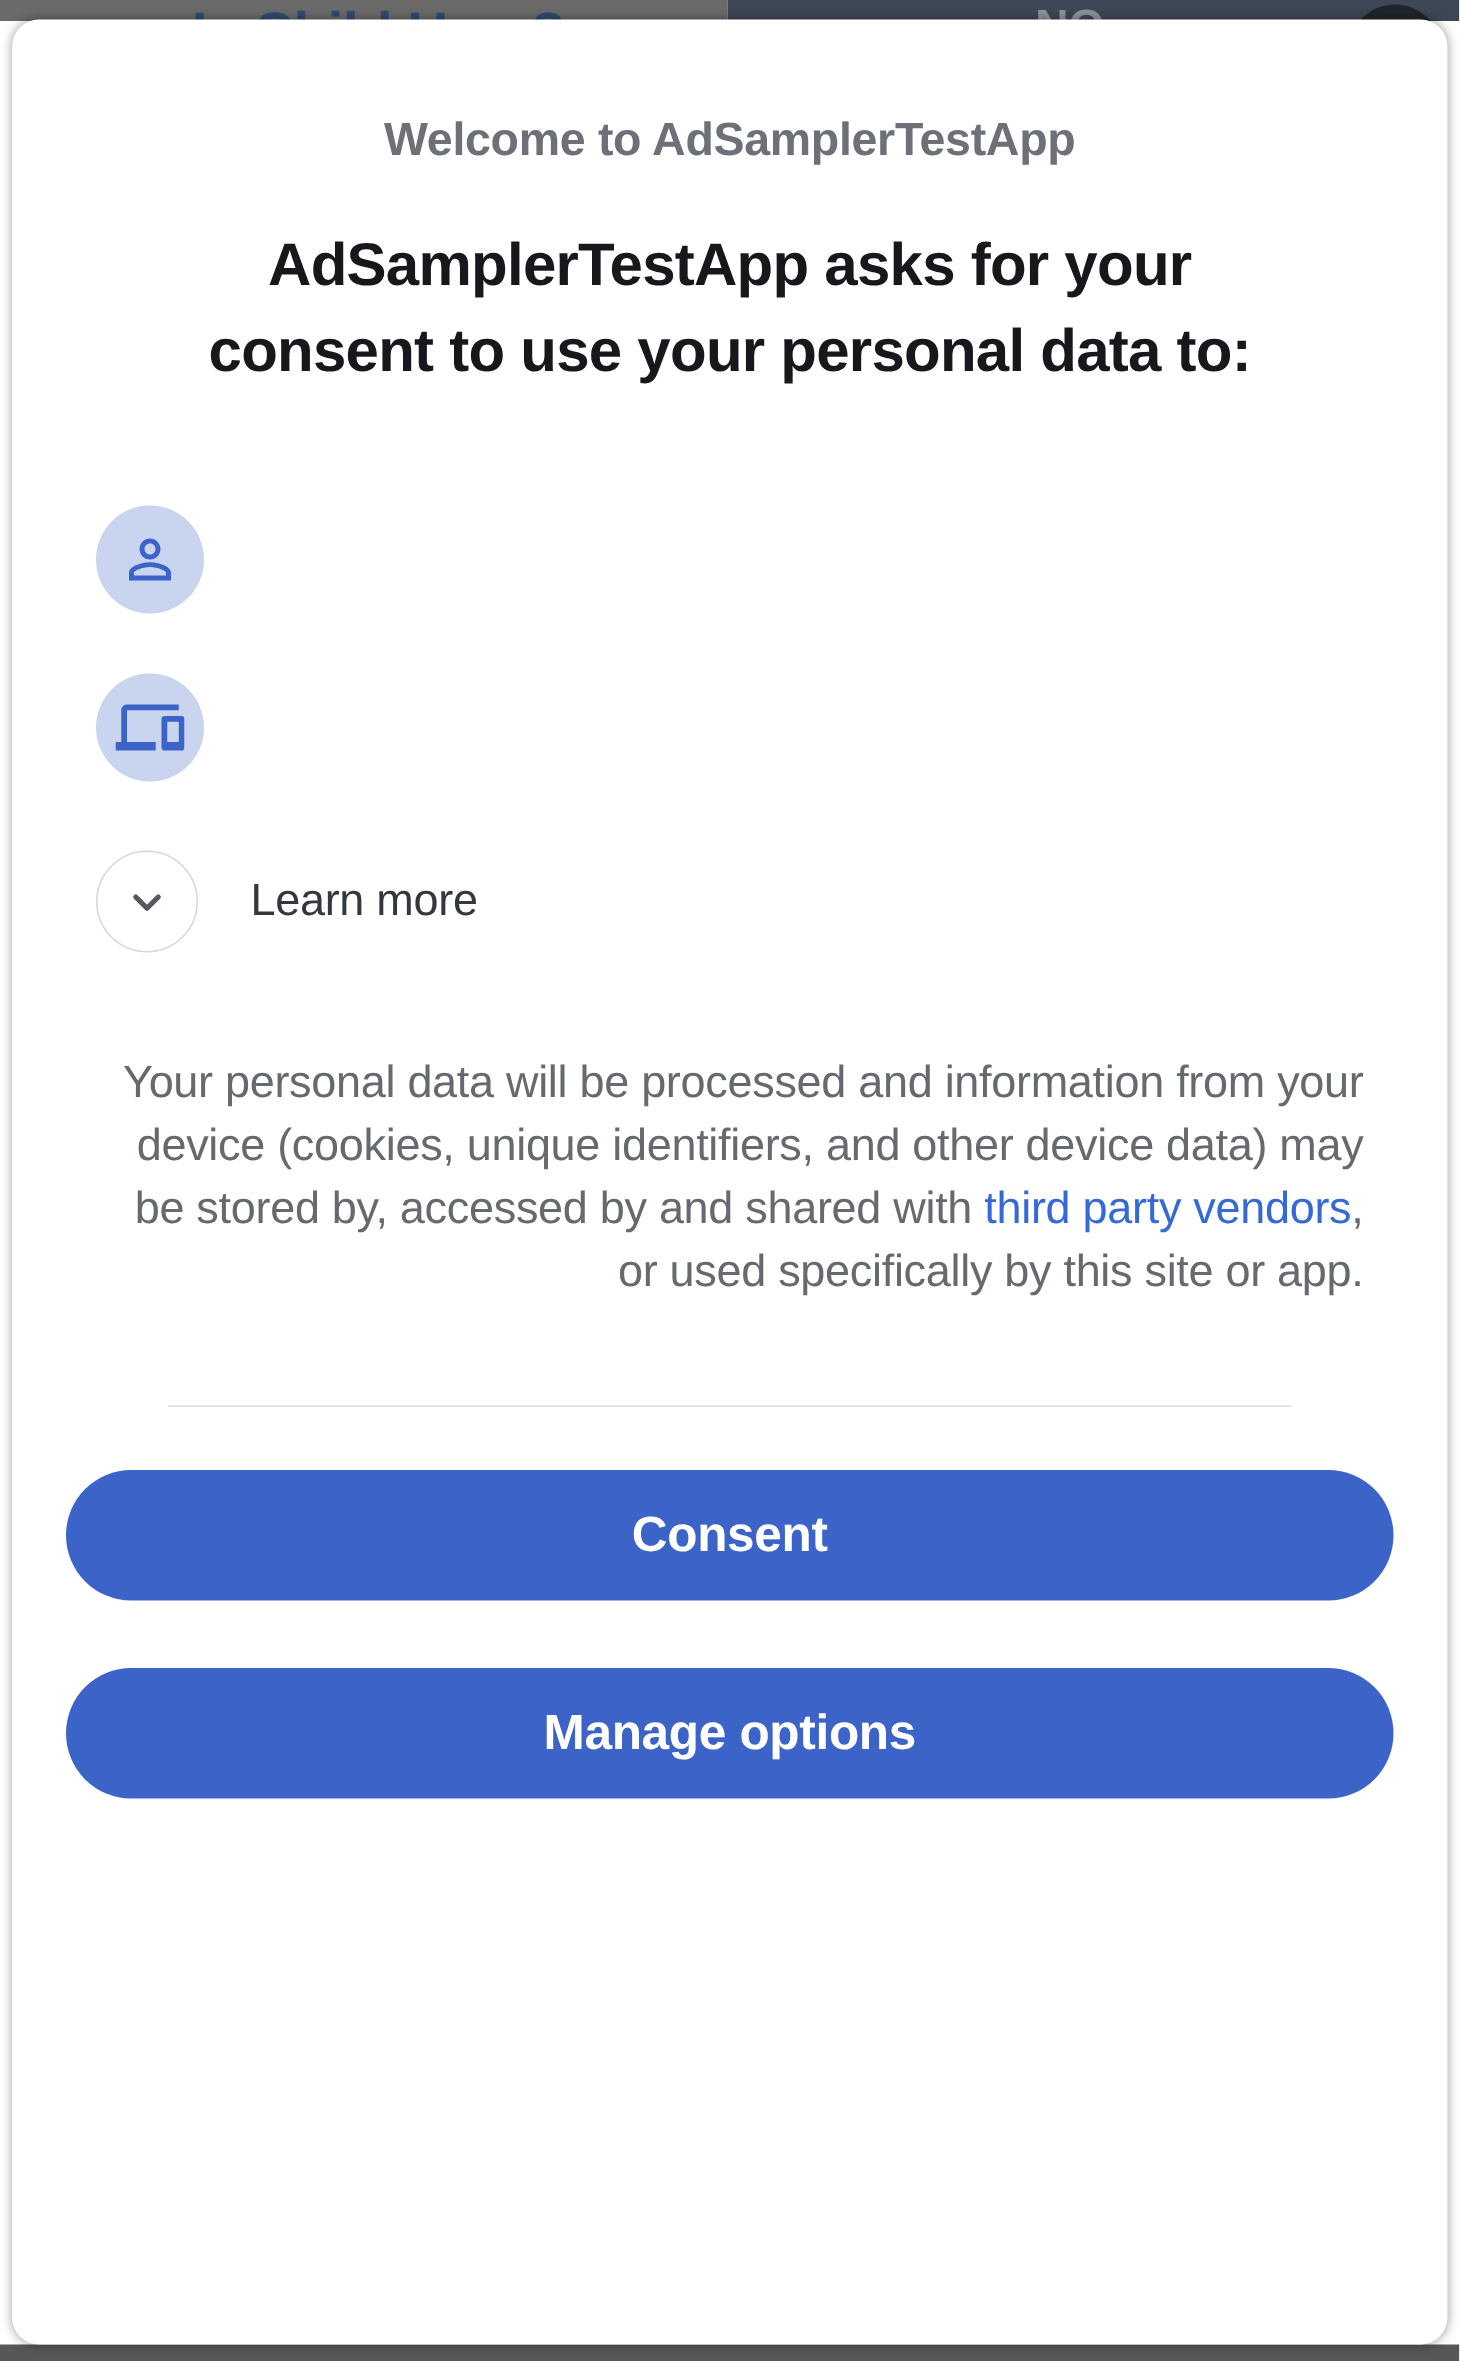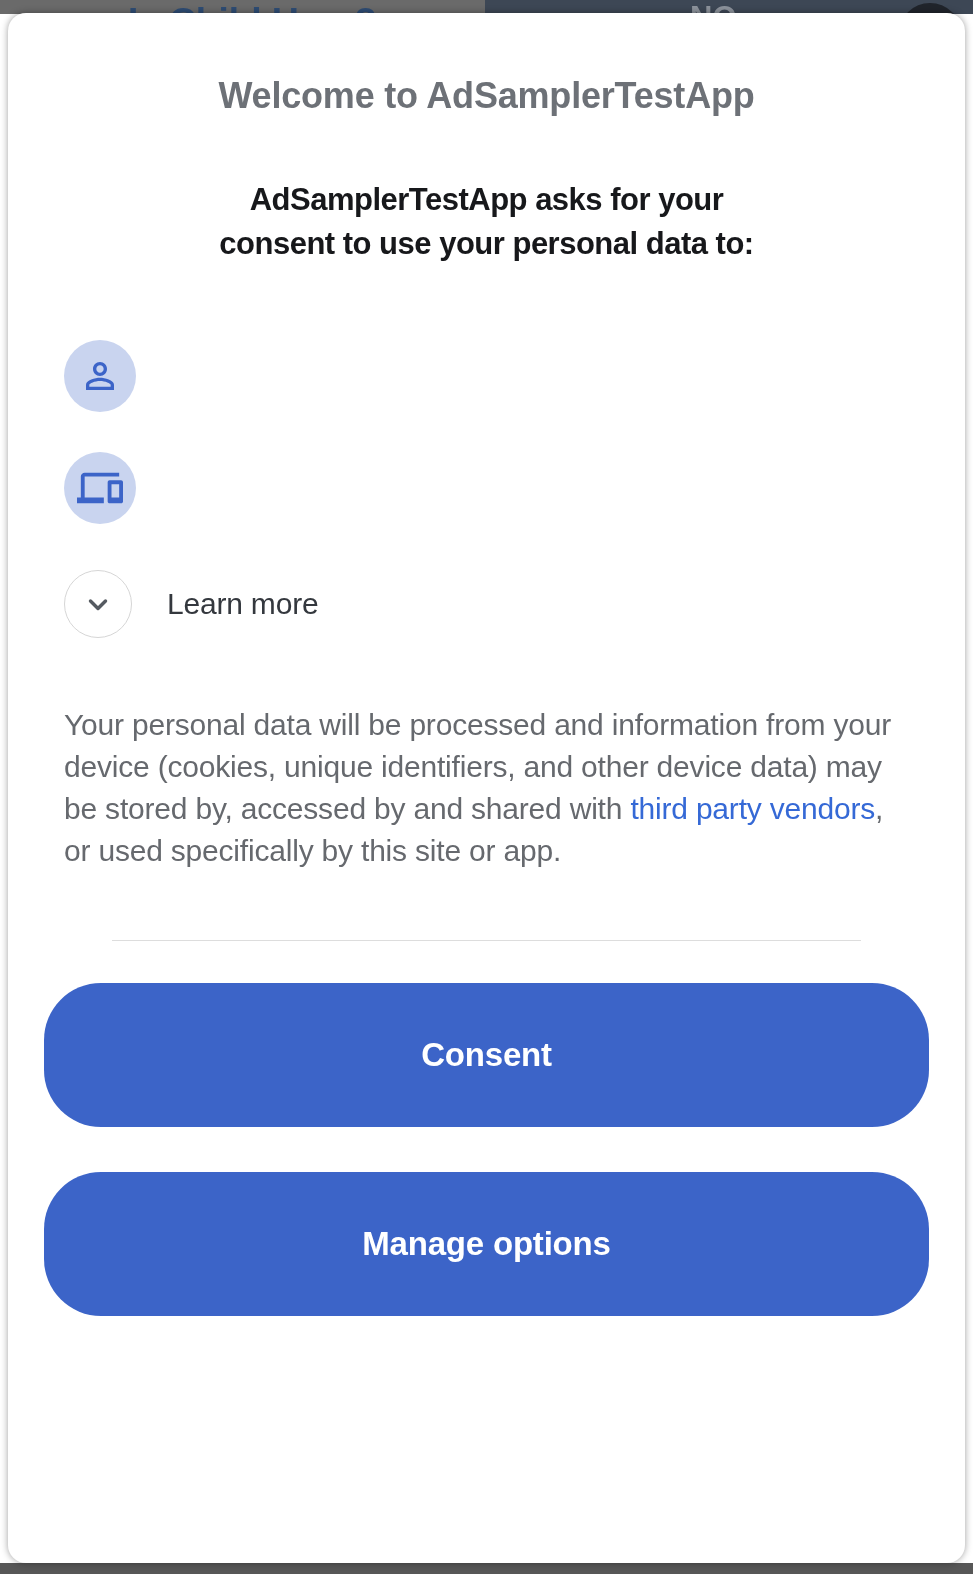--- a/index.html
+++ b/index.html
@@ -15,44 +15,44 @@
   .bg-top-right { position:absolute; left:485px; top:0; right:0; height:14px; background:#3d4755; overflow:hidden; }
   .bg-top-right .bg-no { position:absolute; left:205px; top:0px; font-size:31px; font-weight:700; color:#8d939c; white-space:nowrap; }
   .bg-gear { position:absolute; right:12px; top:3px; width:62px; height:62px; border-radius:50%; background:#20242b; }
   .bg-bottom { position:absolute; bottom:0; left:0; width:100%; height:11px; background:#575757; }
 
   
   .modal { position:absolute; left:8px; right:8px; top:13px; bottom:11px; background:#ffffff;
            border-radius:18px; box-shadow:0 0 7px rgba(0,0,0,0.38); overflow:hidden; }
   .content { padding:0 56px; }
 
-  .dialog-title { margin-top:62px; text-align:center; font-size:36px; font-weight:700; color:#6d7177; letter-spacing:-0.2px; }
+  .dialog-title { margin-top:62px; text-align:center; font-size:31px; font-weight:700; color:#6d7177; letter-spacing:-0.2px; }
 
-  .dialog-heading { margin-top:61px; text-align:center; font-size:31px; font-weight:700; color:#17181b;
+  .dialog-heading { margin-top:38px; text-align:center; font-size:40px; font-weight:700; color:#17181b;
                     line-height:1.42; white-space:pre-line; letter-spacing:-0.5px; }
 
   .purposes { margin-top:74px; }
   .purpose-row { display:flex; align-items:center; gap:44px; margin-bottom:40px; }
   .icon-circle { flex:0 0 auto; width:72px; height:72px; border-radius:50%; background:#c9d4ef;
                  display:flex; align-items:center; justify-content:center; }
   .purpose-text { font-size:29.5px; color:#3f4247; line-height:42px; max-width:700px; letter-spacing:-0.2px; }
 
   .learn-more-row { display:flex; align-items:center; gap:35px; margin-top:46px; cursor:pointer; }
   .chevron-circle { flex:0 0 auto; width:68px; height:68px; border-radius:50%; background:#ffffff;
                     border:1px solid #d6d6d6; display:flex; align-items:center; justify-content:center; }
   .learn-more-label { font-size:30px; color:#34383e; letter-spacing:-0.2px; }
 
-  .body-paragraph { margin-top:40px; font-size:30px; line-height:42px; color:#66696e; letter-spacing:-0.2px; }
+  .body-paragraph { margin-top:40px; font-size:30px; line-height:42px; color:#66696e; letter-spacing:-0.2px;text-align:right; }
   .body-paragraph.first { margin-top:66px; }
   .vendors-link { color:#3569d6; text-decoration:none; cursor:pointer; }
 
   .divider { margin:68px 48px 0 48px; border:none; border-top:1px solid #dddddd; height:0; }
 
   .buttons { padding:0 36px; }
-  .pill-button { display:block; width:100%; height:144px; border:none; border-radius:57px;
+  .pill-button { display:block; width:100%; height:87px; border:none; border-radius:57px;
                  background:#3c64c8; color:#ffffff; font-family:inherit; font-size:33px; font-weight:700;
                  cursor:pointer; letter-spacing:-0.2px; }
   .pill-button.consent { margin-top:42px; }
   .pill-button.manage { margin-top:45px; }
 </style>
 </head>
 <body>
 
 <div class="screen">
 

